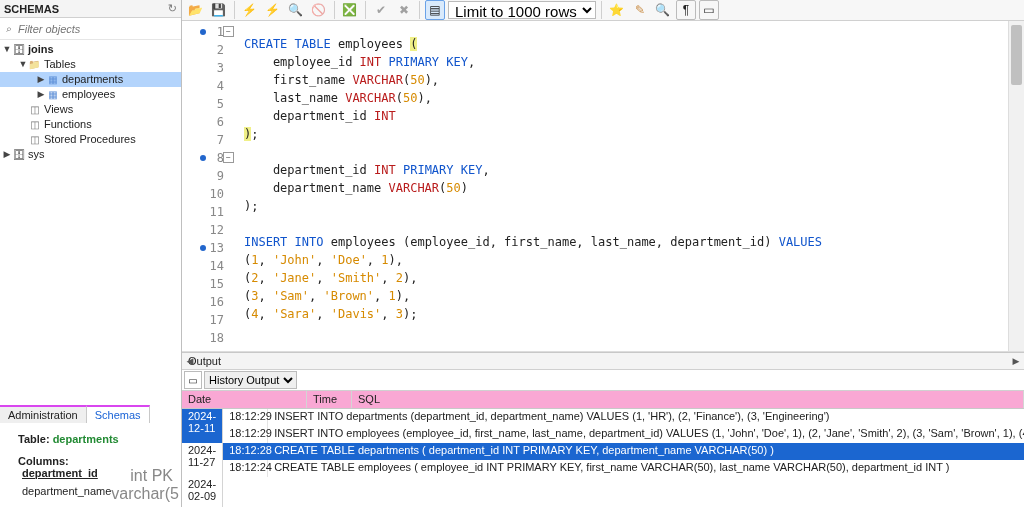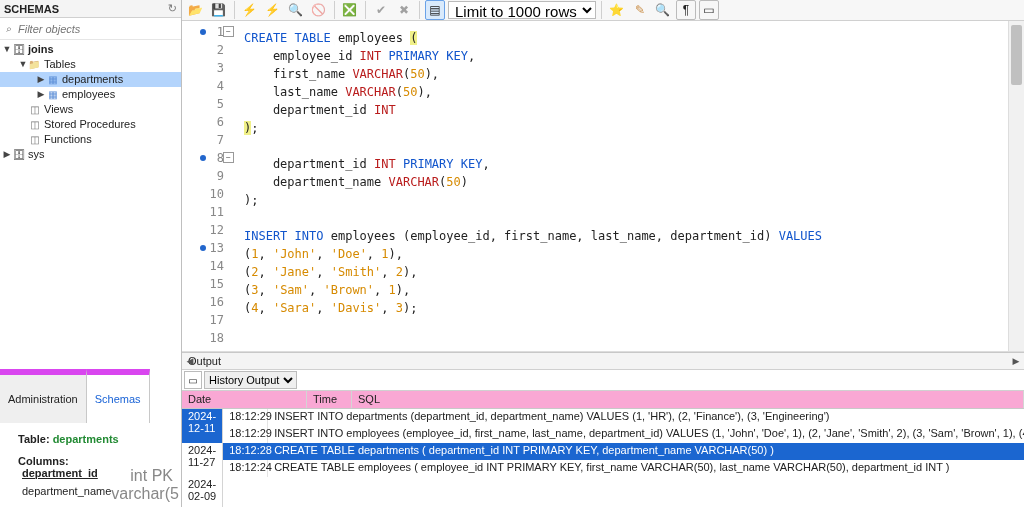--- a/index.html
+++ b/index.html
@@ -19,21 +19,21 @@
   .trow .twisty { width: 10px; text-align: center; color: #444; font-size: 9px; }
   .trow .icon { width: 14px; text-align: center; }
   .trow .lbl { padding-left: 2px; }
   .icon-db::before { content: "🗄"; font-size: 10px; }
   .icon-folder::before { content: "📁"; font-size: 10px; filter: grayscale(40%);}
   .icon-table::before { content: "▦"; font-size: 10px; color:#5a8dd6;}
   .icon-view::before { content: "◫"; font-size: 10px; color:#777;}
   .icon-proc::before { content: "◫"; font-size: 10px; color:#777;}
 
   .tabs { display: flex; height: 20px; font-size: 11px; align-items: flex-end; }
-  .tab { padding: 18px 8px; background: #efefef; border-top: 6px solid #d946ef; border-right: 1px solid #c8c8c8; cursor: pointer; }
+  .tab { padding: 2px 8px; background: #efefef; border-top: 2px solid #d946ef; border-right: 1px solid #c8c8c8; cursor: pointer; }
   .tab.active { background: #fff; color: #1862d6; }
   .info-hdr { padding: 2px 4px; background: #f4f4f4; font-size: 11px; border-top: 1px solid #c8c8c8; border-bottom: 1px solid #d0d0d0; }
   .info-body { padding: 10px 8px 4px 18px; font-size: 11px; }
   .info-body .tblname { color: #228a33; font-weight: bold; }
   .info-body .section { margin-top: 10px; font-weight: bold; }
   .info-body .col-row { display: flex; justify-content: space-between; font-size: 11px; padding-left: 4px; }
   .info-body .col-row .t { color: #888; font-size: 16px; text-align: right; }
 
   
   .right { position: absolute; left: 182px; top: 0; right: 0; bottom: 0; display: flex; flex-direction: column; }
@@ -45,21 +45,21 @@
   .tsep { width: 1px; height: 18px; background: #cfcfcf; margin: 0 2px; }
   .limit-select { height: 18px; font-size: 15px; border: 1px solid #bbb; background:#fff; padding: 0 2px; }
 
   
   .editor-wrap { flex: 0 0 330px; position: relative; }
   .editor { position: absolute; inset: 0 16px 0 0; overflow: hidden; background:#fff; font-family: 'Consolas','Menlo',monospace; font-size: 12px; line-height: 18px; }
   .gutter { position:absolute; left:0; top:0; width:48px; text-align:right; color:#888; padding-top:2px; background:#fff;}
   .gutter .gl { height:18px; padding-right:6px; position:relative;}
   .gutter .dot { position:absolute; right:24px; top:6px; width:6px; height:6px; border-radius:50%; background:#2266cc;}
   .gutter .fold { position:absolute; right:-4px; top:3px; width:11px; height:11px; border:1px solid #999; color:#666; font-size:8px; line-height:9px; text-align:center; background:#fff;}
-  .code { position:absolute; left:62px; top:8px; right:0; }
+  .code { position:absolute; left:62px; top:14px; right:0; }
   .code .cl { height:18px; white-space: pre; font-family: 'Consolas','Menlo',monospace;}
   .kw { color:#1155cc; font-weight: normal; }
   .ty { color:#b91c1c; }
   .str { color:#d68a00; }
   .num { color:#d68a00; }
   .hly { background:#f0f088; }
   .vscroll { position:absolute; top:0; right:0; width:16px; bottom:0; background:#f1f1f1; border-left:1px solid #ddd;}
   .vscroll .thumb{ position:absolute; left:2px; right:2px; top:4px; height:60px; background:#c0c0c0; border-radius:2px;}
   .hscroll-wrap { height: 18px; background:#f1f1f1; border-top:1px solid #ddd; position:relative;}
   .hscroll-wrap .arrow { position:absolute; top:0; width:16px; height:18px; display:flex; align-items:center; justify-content:center; font-size:9px; color:#555;}
@@ -121,26 +121,26 @@
         <span class="lbl">employees</span>
     </div>
     <div class="trow" style="padding-left:18px;">
       <span class="twisty" style="visibility:hidden;">▶</span>
         <span class="icon icon-view"></span>
         <span class="lbl">Views</span>
     </div>
     <div class="trow" style="padding-left:18px;">
       <span class="twisty" style="visibility:hidden;">▶</span>
         <span class="icon icon-proc"></span>
-        <span class="lbl">Stored Procedures</span>
+        <span class="lbl">Functions</span>
     </div>
     <div class="trow" style="padding-left:18px;">
       <span class="twisty" style="visibility:hidden;">▶</span>
         <span class="icon icon-proc"></span>
-        <span class="lbl">Functions</span>
+        <span class="lbl">Stored Procedures</span>
     </div>
     <div class="trow" style="padding-left:2px;">
       <span class="twisty">▶</span>
         <span class="icon icon-db"></span>
         <span class="lbl">sys</span>
     </div>
   </div>
 
   <div style="flex:1"></div>
 

